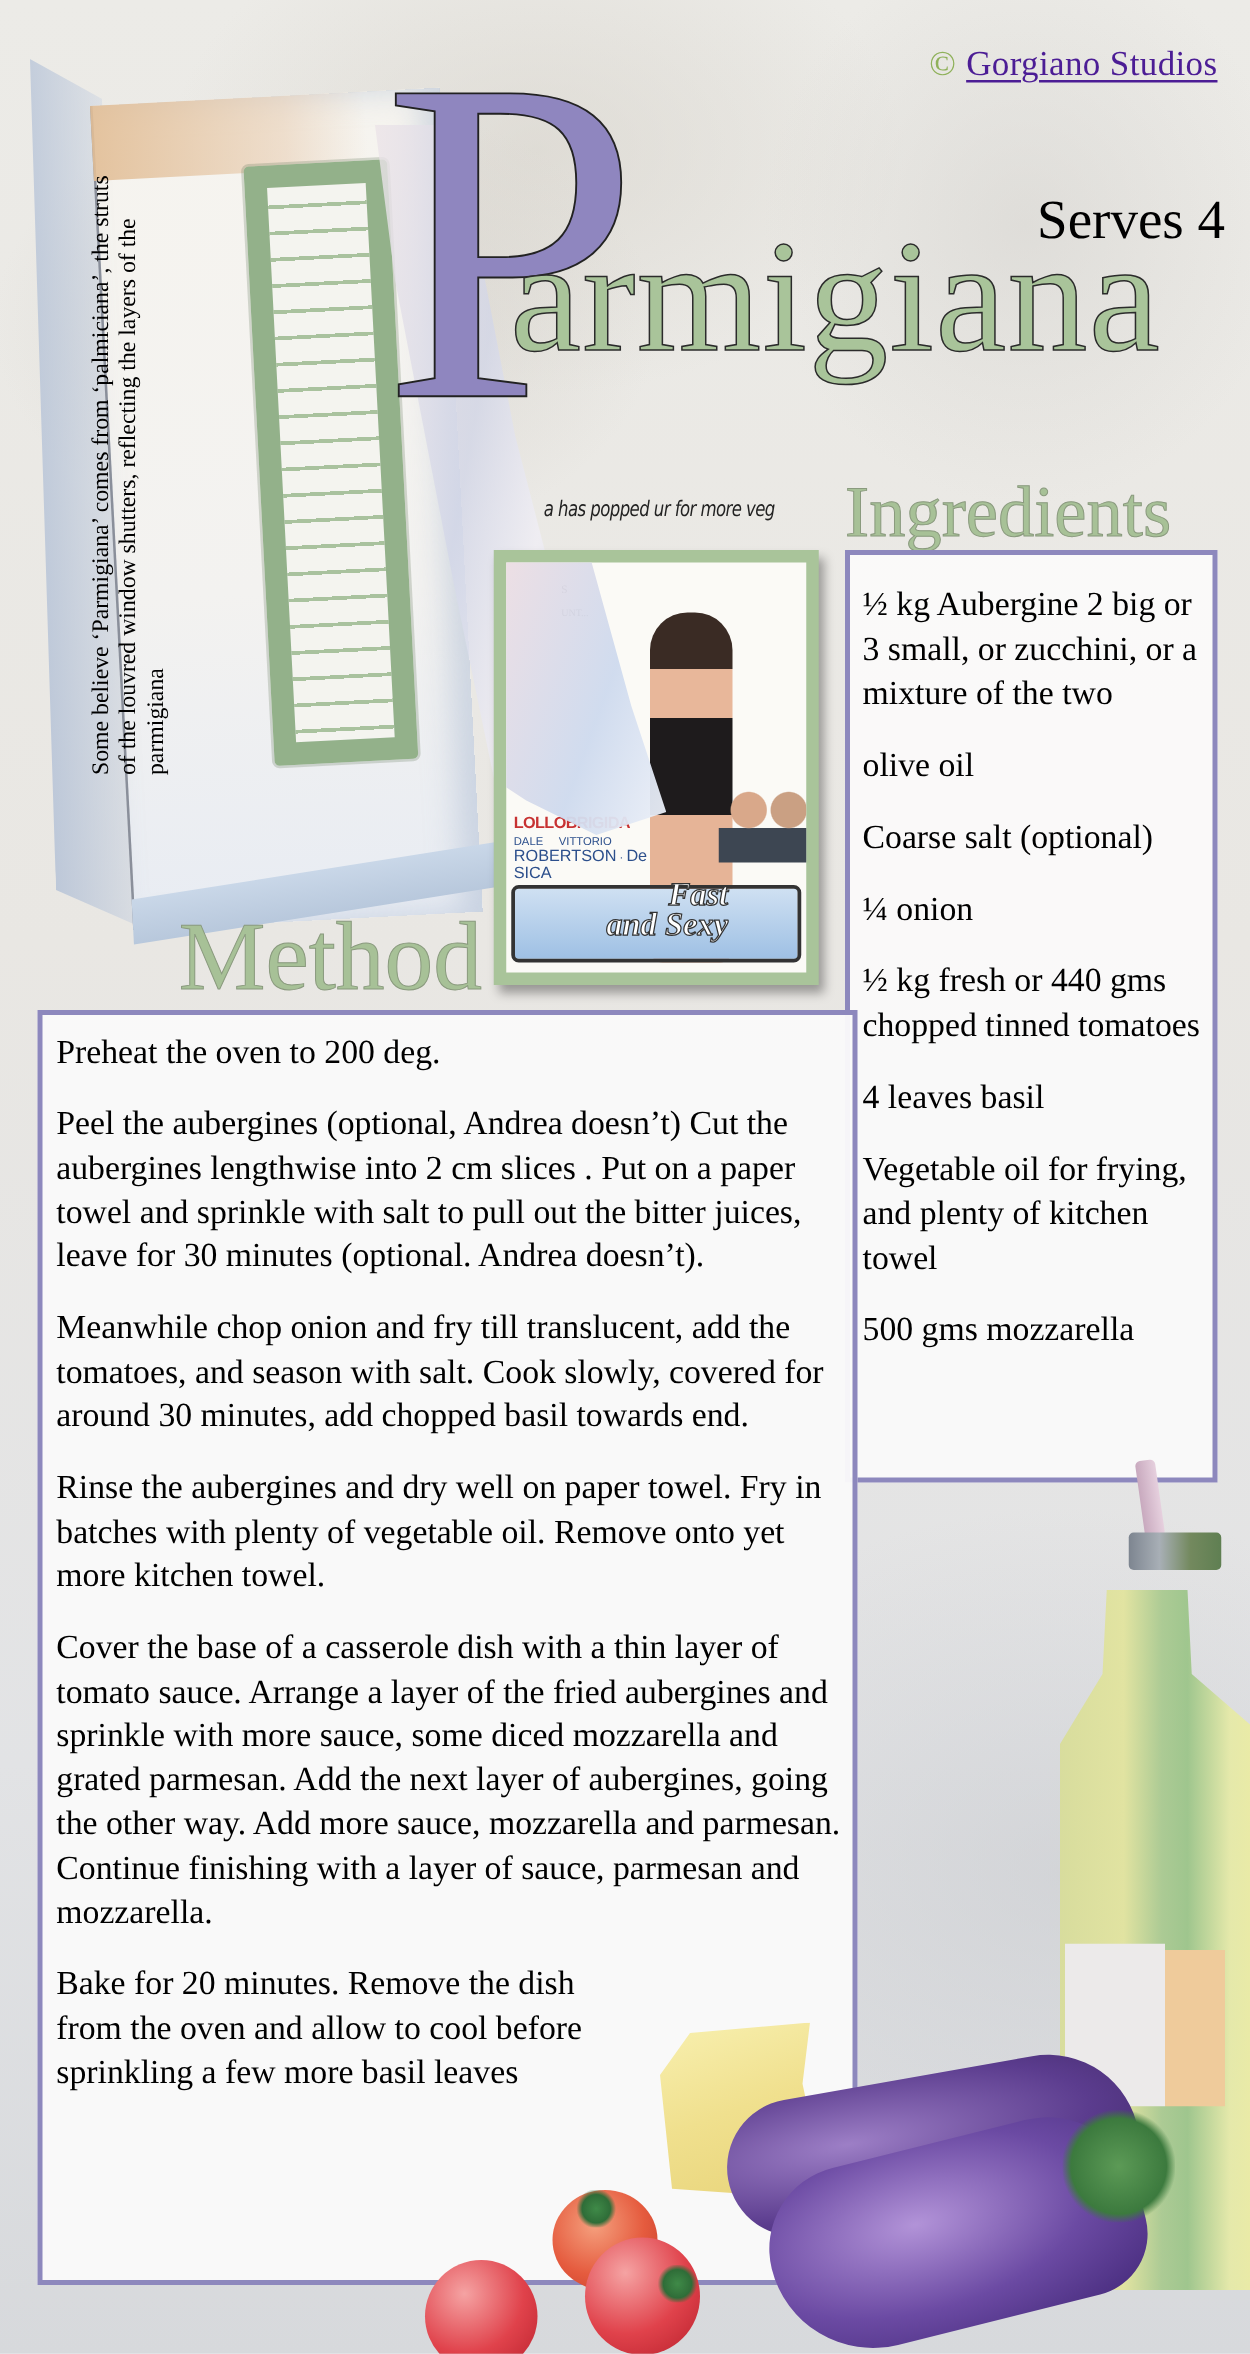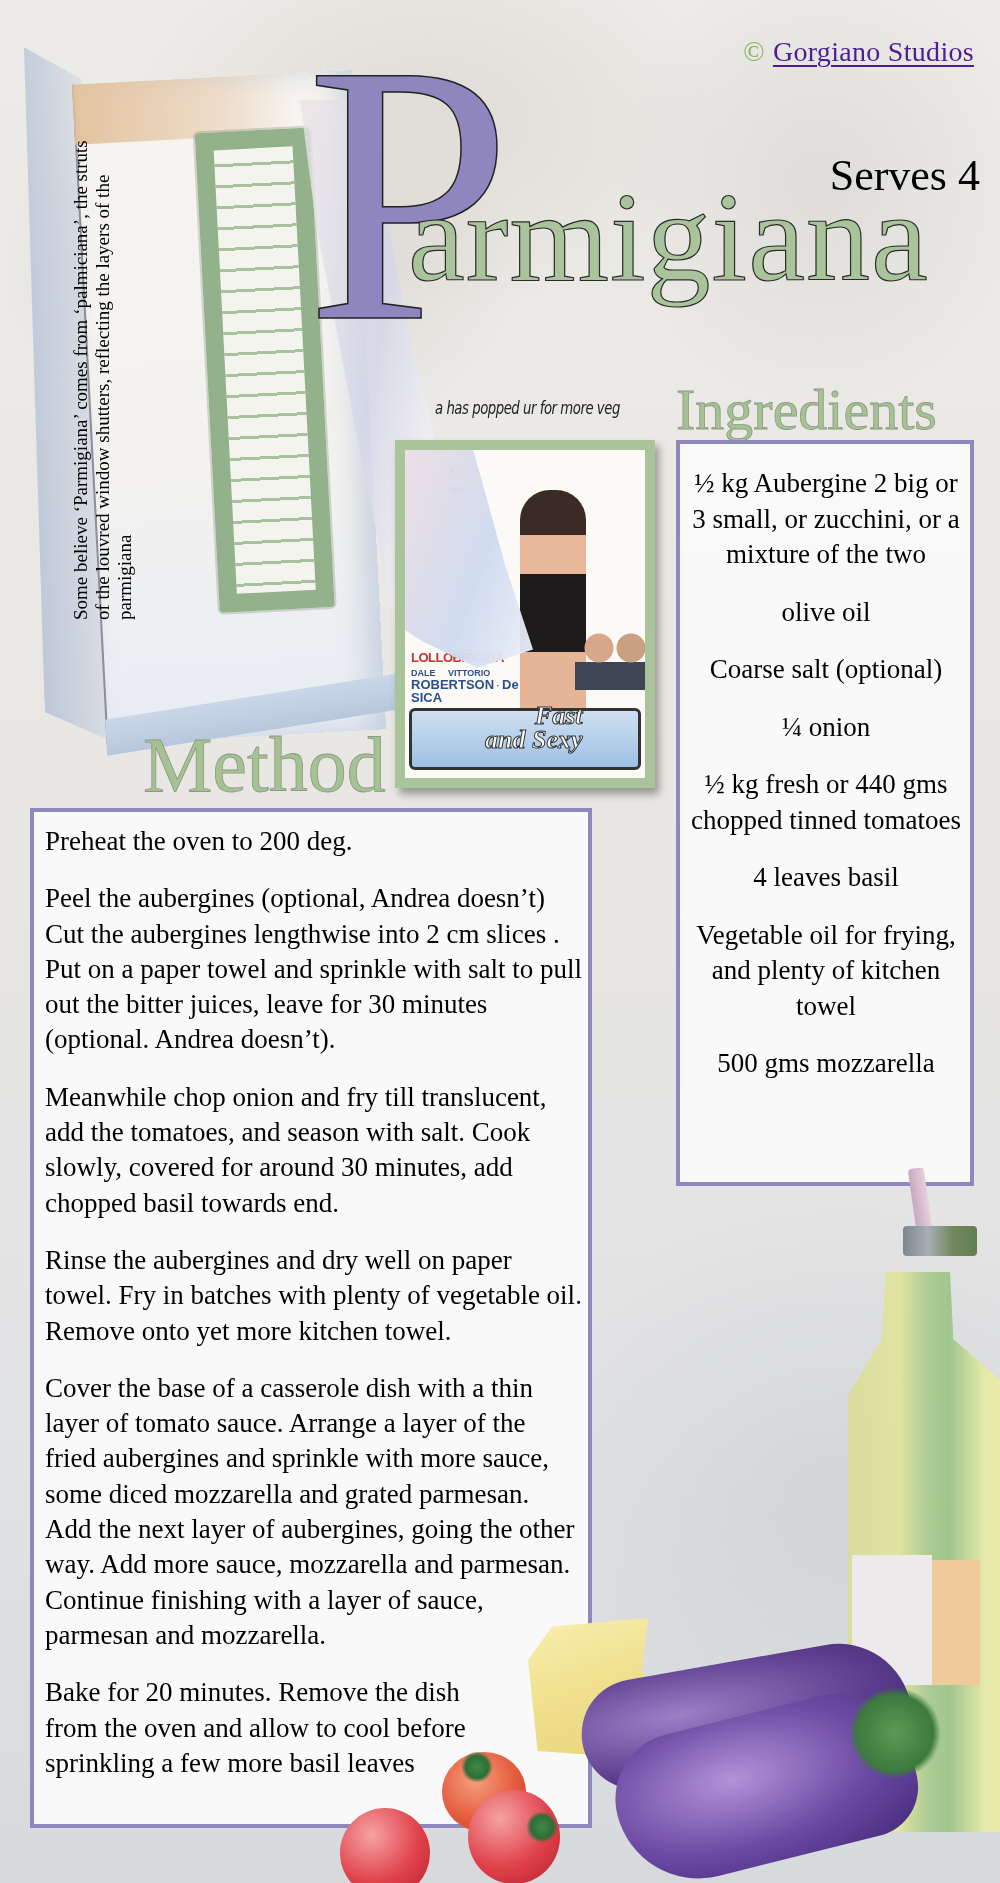--- a/index.html
+++ b/index.html
@@ -122,21 +122,21 @@
     background: radial-gradient(circle at 30% 40%, #d9a88a 0 14px, transparent 15px),
                 radial-gradient(circle at 70% 40%, #caa083 0 14px, transparent 15px),
                 linear-gradient(180deg, transparent 60%, #3d4652 60%);
   }
   .poster-name-red {
     position: absolute; left: 6px; top: 200px; font-family: "Liberation Sans", sans-serif;
     font-weight: bold; font-size: 13px; color: #c73232; letter-spacing: -0.5px;
   }
   .poster-names {
     position: absolute; left: 6px; top: 218px; width: 110px;
-    font-family: "Liberation Sans", sans-serif; font-weight: bold; color: #2c4f8c;
+    font-family: "Liberation Sans", sans-serif; font-weight: normal; color: #2c4f8c;
     font-size: 9px; line-height: 11px;
   }
   .poster-names .big { font-size: 13px; }
   .poster-banner {
     position: absolute; left: 4px; top: 258px; width: 232px; height: 62px;
     border: 3px solid #333; border-radius: 6px;
     background: linear-gradient(180deg, #cfe0f2, #9ec0e4);
   }
   .poster-movie-title {
     position: absolute; left: 80px; top: 254px; font-size: 26px; line-height: 24px;
@@ -152,27 +152,26 @@
   }
 
   
   .box {
     position: absolute; background: rgba(250,250,250,0.96);
     border: 4px solid #8d88bd;
   }
   .ingredients-box {
     left: 676px; top: 440px; width: 298px; height: 746px;
     padding: 22px 8px 0 10px;
-    text-align: center;
   }
   .ingredients-box p {
     font-size: 27px; line-height: 35.5px; margin-bottom: 22px;
   }
   .method-box {
-    left: 30px; top: 808px; width: 562px; height: 1020px;
+    left: 30px; top: 808px; width: 656px; height: 1020px;
     padding: 12px 6px 0 11px;
   }
   .method-box p {
     font-size: 27px; line-height: 35.3px; margin-bottom: 22px;
   }
 
   
   .bottle {
     position: absolute; left: 848px; top: 1272px; width: 170px; height: 560px;
     background: linear-gradient(90deg, #d8dd98 0%, #e2e49c 30%, #a8c98e 48%, #9ac487 60%, #e6eaa6 80%, #f0ee9e 100%);

